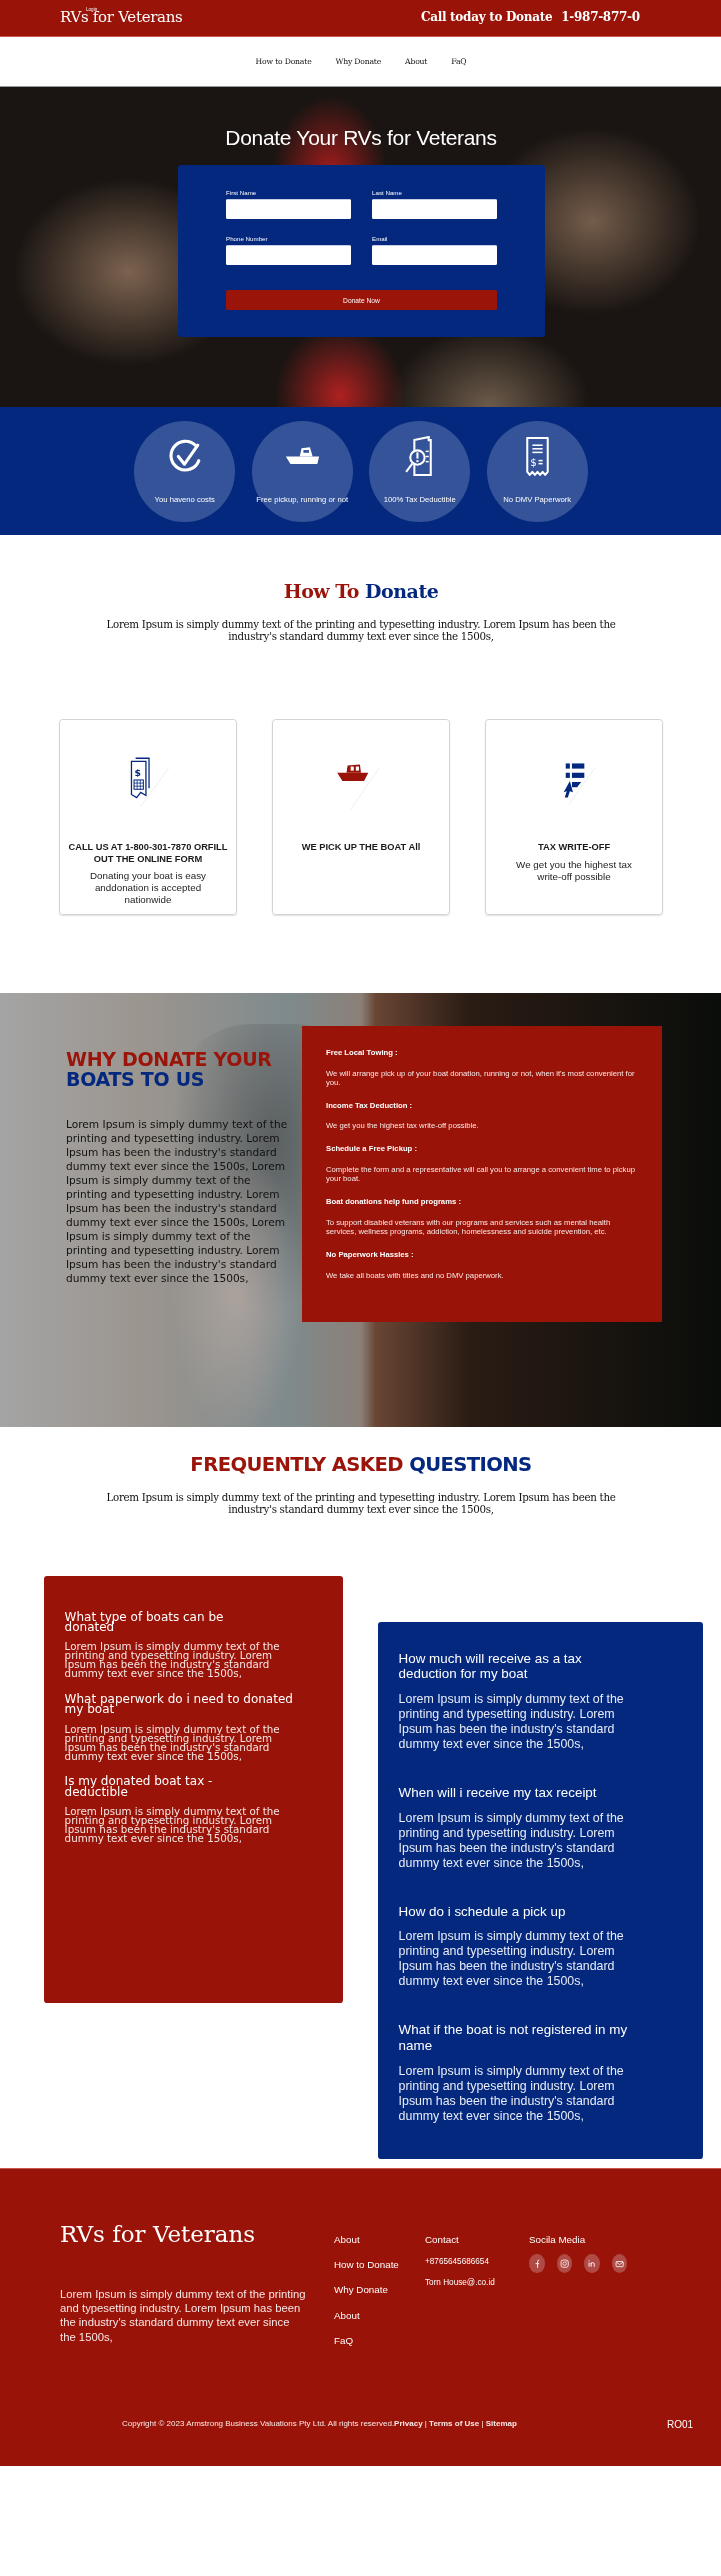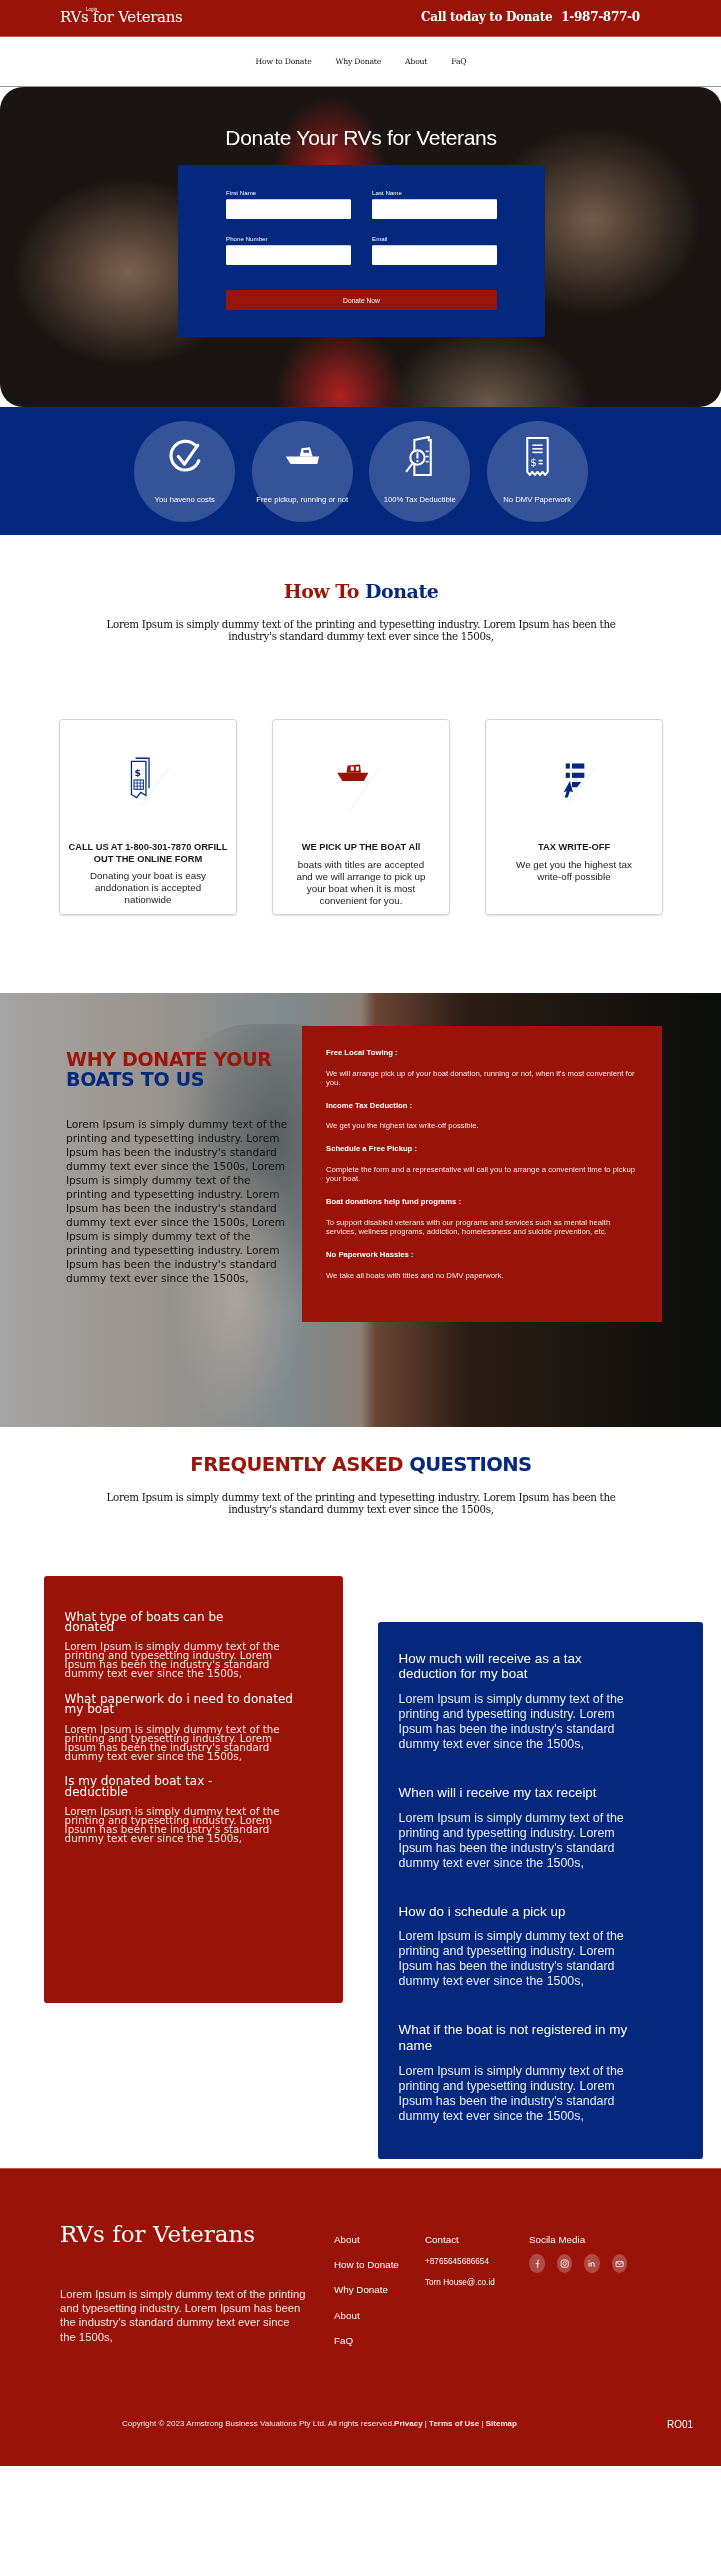--- a/index.html
+++ b/index.html
@@ -18,21 +18,21 @@
   .nav a { font-family: "DejaVu Serif", serif; font-size: 7.7px; color: #111; text-decoration: none; margin: 0 12px; letter-spacing: -0.2px; }
 
   
   .hero { position: relative; height: 320px; overflow: hidden;
     background:
       radial-gradient(ellipse 82px 113px at 330px 88px, rgba(190,30,30,0.85), rgba(120,15,15,0) 70%),
       radial-gradient(ellipse 93px 103px at 340px 309px, rgba(200,35,35,0.85), rgba(120,15,15,0) 70%),
       radial-gradient(ellipse 165px 134px at 129px 185px, rgba(190,150,120,0.6), rgba(0,0,0,0) 70%),
       radial-gradient(ellipse 155px 134px at 592px 134px, rgba(190,150,120,0.55), rgba(0,0,0,0) 70%),
       radial-gradient(ellipse 144px 113px at 489px 319px, rgba(190,160,130,0.5), rgba(0,0,0,0) 70%),
-      #1a1512; border-radius: 23px; }
+      #1a1512; }
   .hero h1 { position: absolute; top: 39px; left: 0; width: 100%; text-align: center; font-family: "Liberation Sans", sans-serif; font-weight: normal; font-size: 21px; color: #fff; letter-spacing: -0.3px; }
   .form-card { position: absolute; left: 178px; top: 78px; width: 367px; height: 172px; background: #04287e; border-radius: 3.1px; }
   .field { position: absolute; width: 125px; }
   .field label { display: block; font-size: 6.2px; color: #fff; margin-bottom: 3.1px; }
   .field input { width: 125px; height: 19.6px; border: none; border-radius: 1.5px; background: #fff; box-shadow: inset 0 0.5px 0 #8f9ccc; }
   .f1 { left: 48px; top: 24px; } .f2 { left: 194px; top: 24px; }
   .f3 { left: 48px; top: 70px; } .f4 { left: 194px; top: 70px; }
   .donate-btn { position: absolute; left: 48px; top: 125px; width: 271px; height: 20px; background: #9a1409; color: #fff; border: none; border-radius: 1.5px; font-family: "Liberation Sans", sans-serif; font-size: 6.7px; }
 
   
@@ -210,21 +210,20 @@
       <div class="ic">
         <svg width="62" height="62" viewBox="0 0 120 120">
             <path d="M14 44 L74 44 L66 60 L24 60 Z" fill="#991308"></path>
             <path d="M34 30 L58 28 L60 44 L32 44 Z" fill="#991308"></path>
             <rect x="40" y="32" width="6" height="8" fill="#fff"></rect>
             <rect x="50" y="32" width="6" height="8" fill="#fff"></rect>
             <line x1="40" y1="115" x2="95" y2="35" stroke="#ddd" stroke-width="1"></line>
           </svg>
       </div>
       <h3>WE PICK UP THE BOAT All</h3>
-      <p>boats with titles are accepted and we will arrange to pick up your boat when it is most convenient for you.</p>
     </div>
     <div class="step">
       <div class="ic">
         <svg width="62" height="62" viewBox="0 0 120 120">
             <rect x="44" y="26" width="8" height="10" fill="#04287e"></rect>
             <rect x="56" y="26" width="24" height="10" fill="#04287e"></rect>
             <rect x="44" y="44" width="8" height="10" fill="#04287e"></rect>
             <rect x="56" y="44" width="24" height="10" fill="#04287e"></rect>
             <path d="M56 62 L74 62 L66 72 L56 72 Z" fill="#04287e"></path>
             <path d="M52 60 L40 82 L46 80 L42 92 L48 92 L52 80 L58 82 Z" fill="#04287e"></path>

